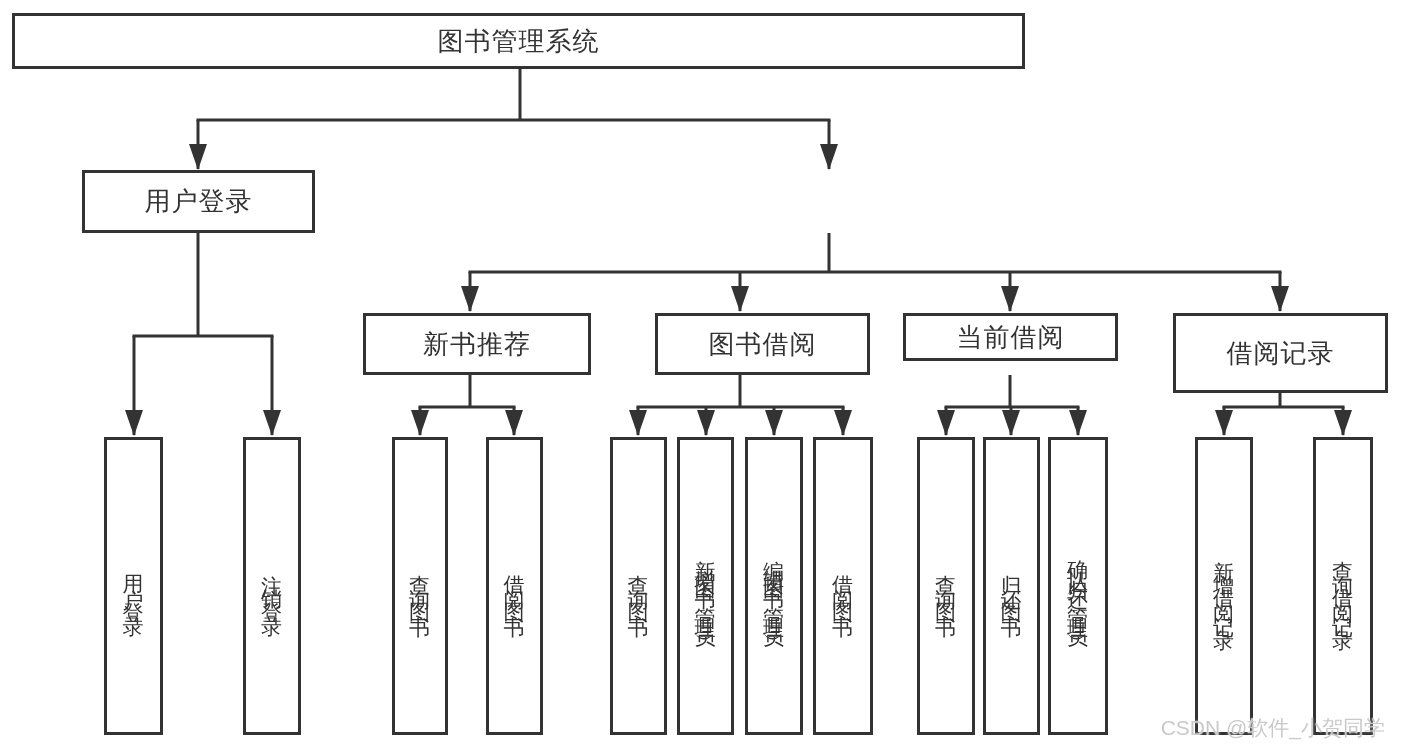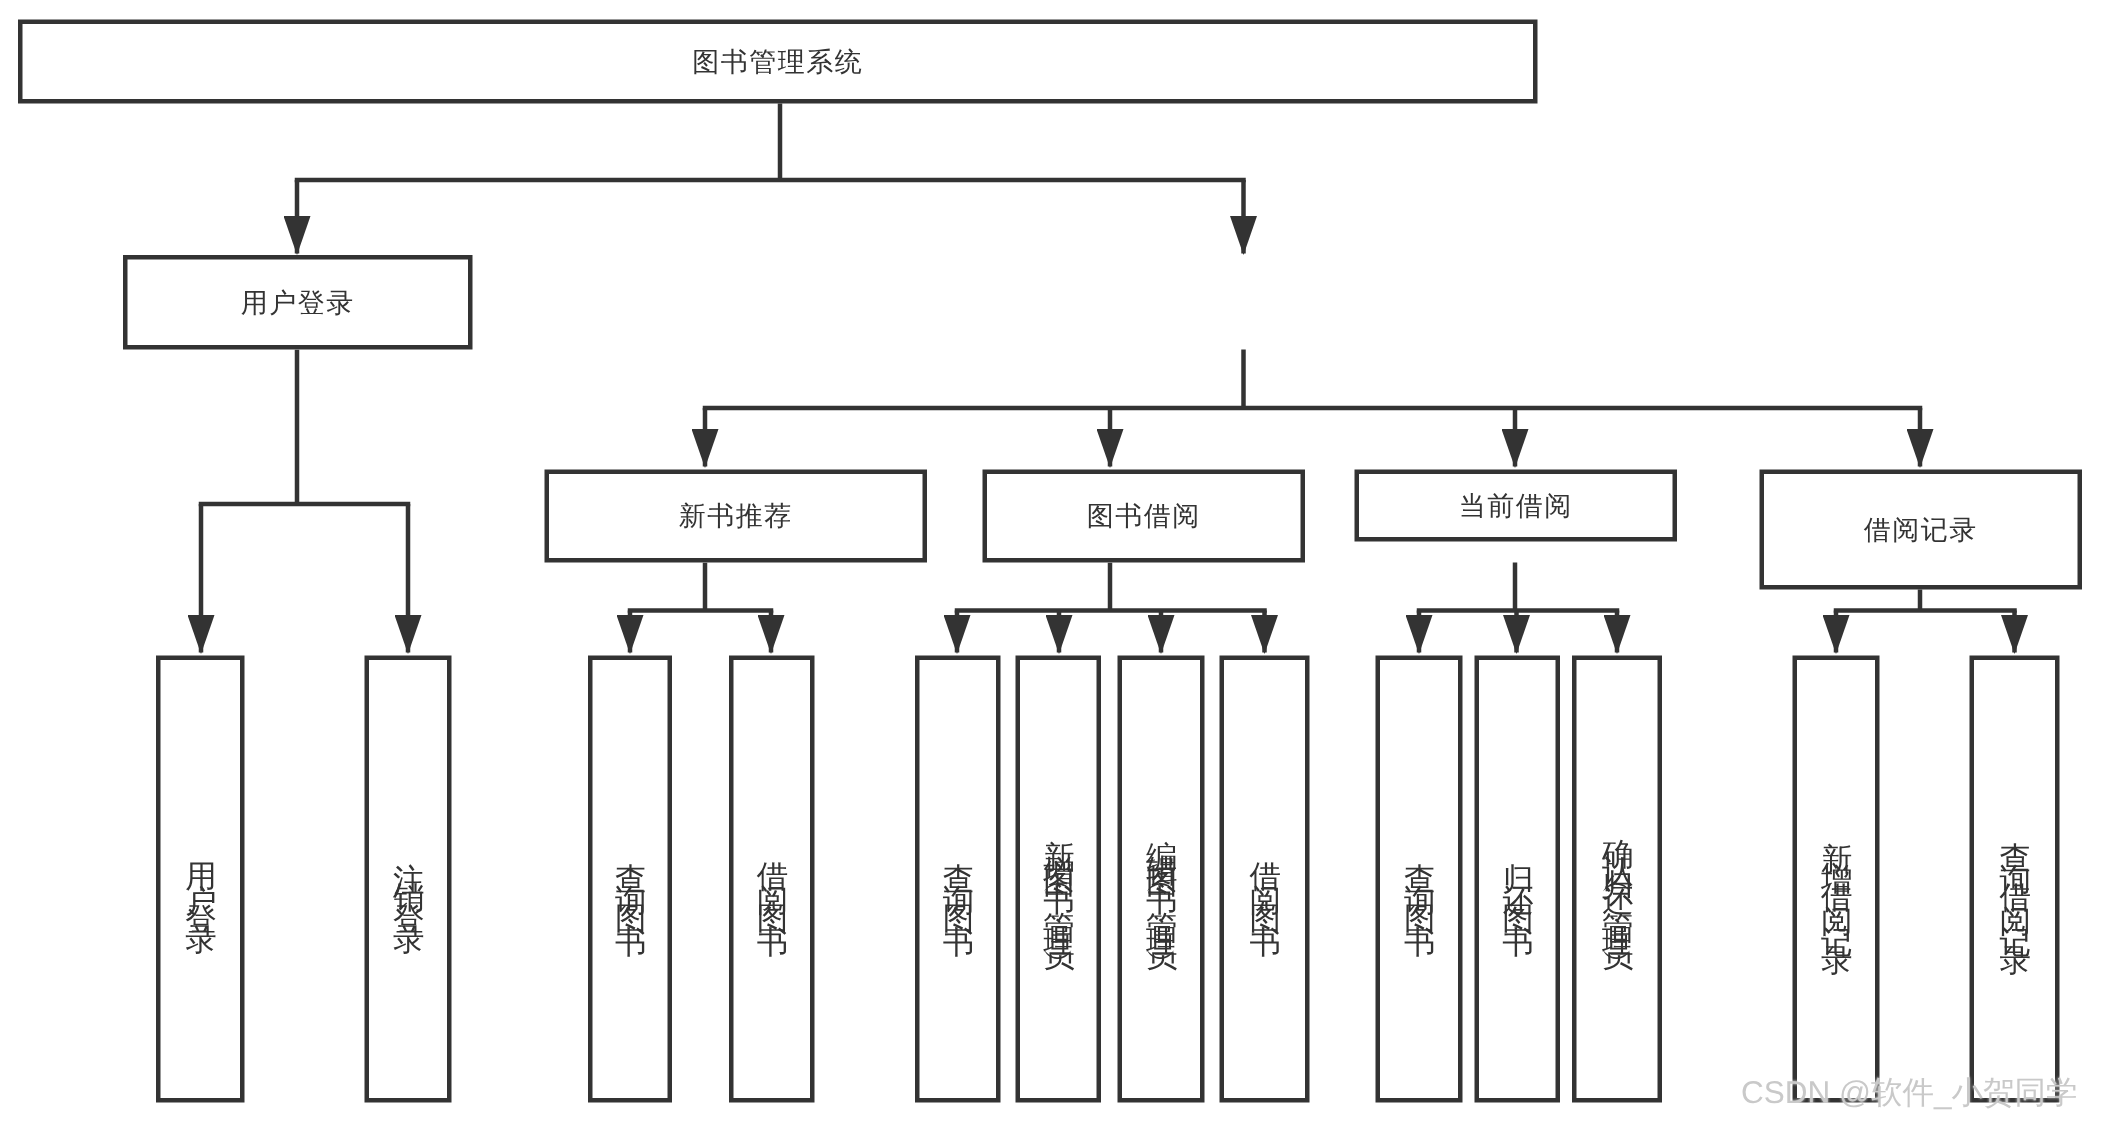--- a/index.html
+++ b/index.html
@@ -24,21 +24,21 @@
   .box{
     position:absolute;
     box-sizing:border-box;
     border:3px solid var(--c-border);
     background:var(--c-bg);
     display:flex;
     align-items:center;
     justify-content:center;
   }
   .hbox .label{
-    font-size:18px;
+    font-size:26px;
     letter-spacing:1px;
     white-space:nowrap;
   }
   .vbox .vlabel{
     writing-mode:vertical-rl;
     text-orientation:mixed;
     font-size:21px;
     line-height:1;
     white-space:nowrap;
   }
@@ -121,21 +121,21 @@
   </svg>
 
   <div class="box hbox" style="left:12px;top:13px;width:1013px;height:56px">
     <span class="label">图书管理系统</span>
   </div>
 
   <div class="box hbox" style="left:82px;top:170px;width:233px;height:63px">
     <span class="label">用户登录</span>
   </div>
 
-  <div class="box hbox" style="left:363px;top:313px;width:255px;height:62px">
+  <div class="box hbox" style="left:363px;top:313px;width:228px;height:62px">
     <span class="label">新书推荐</span>
   </div>
   <div class="box hbox" style="left:655px;top:313px;width:215px;height:62px">
     <span class="label">图书借阅</span>
   </div>
   <div class="box hbox" style="left:903px;top:313px;width:215px;height:48px">
     <span class="label">当前借阅</span>
   </div>
   <div class="box hbox" style="left:1173px;top:313px;width:215px;height:80px">
     <span class="label">借阅记录</span>

